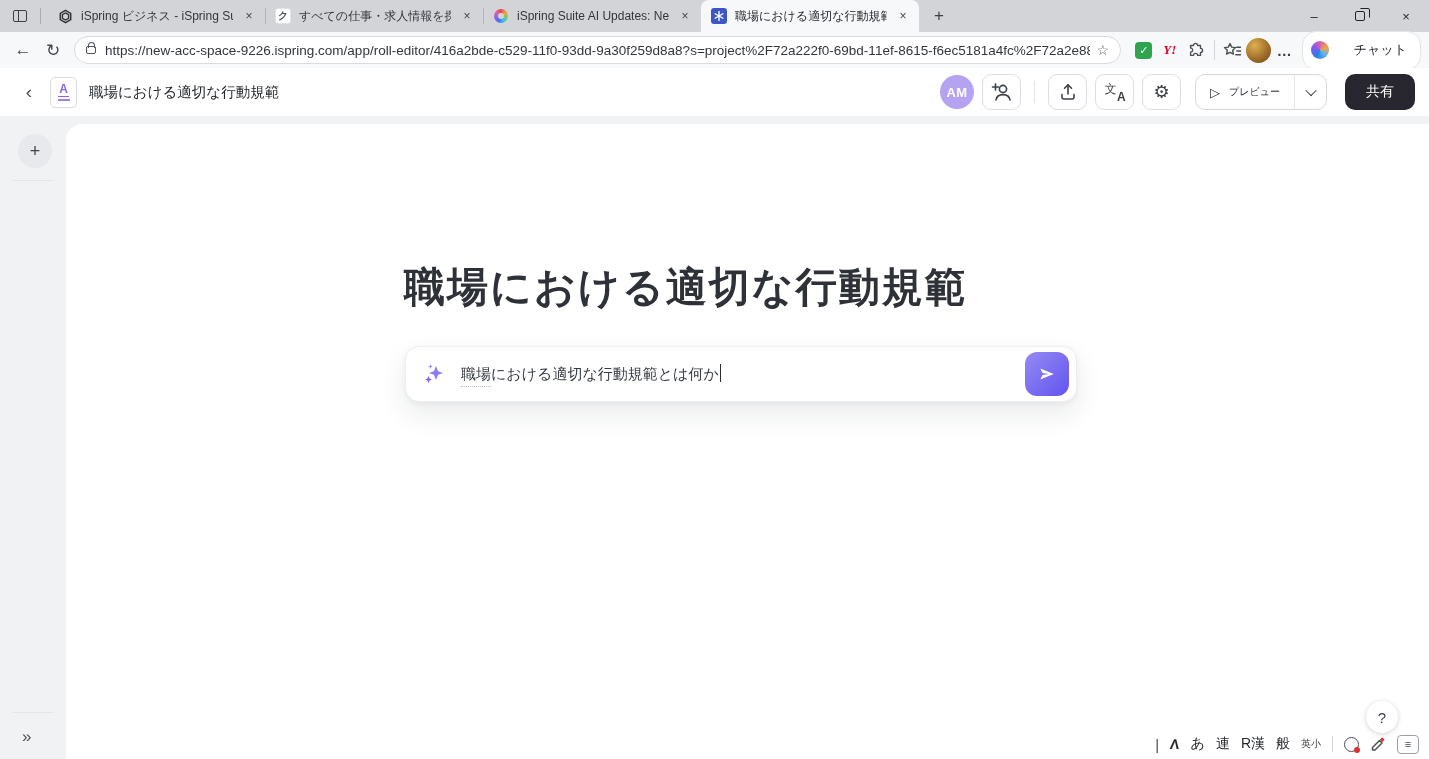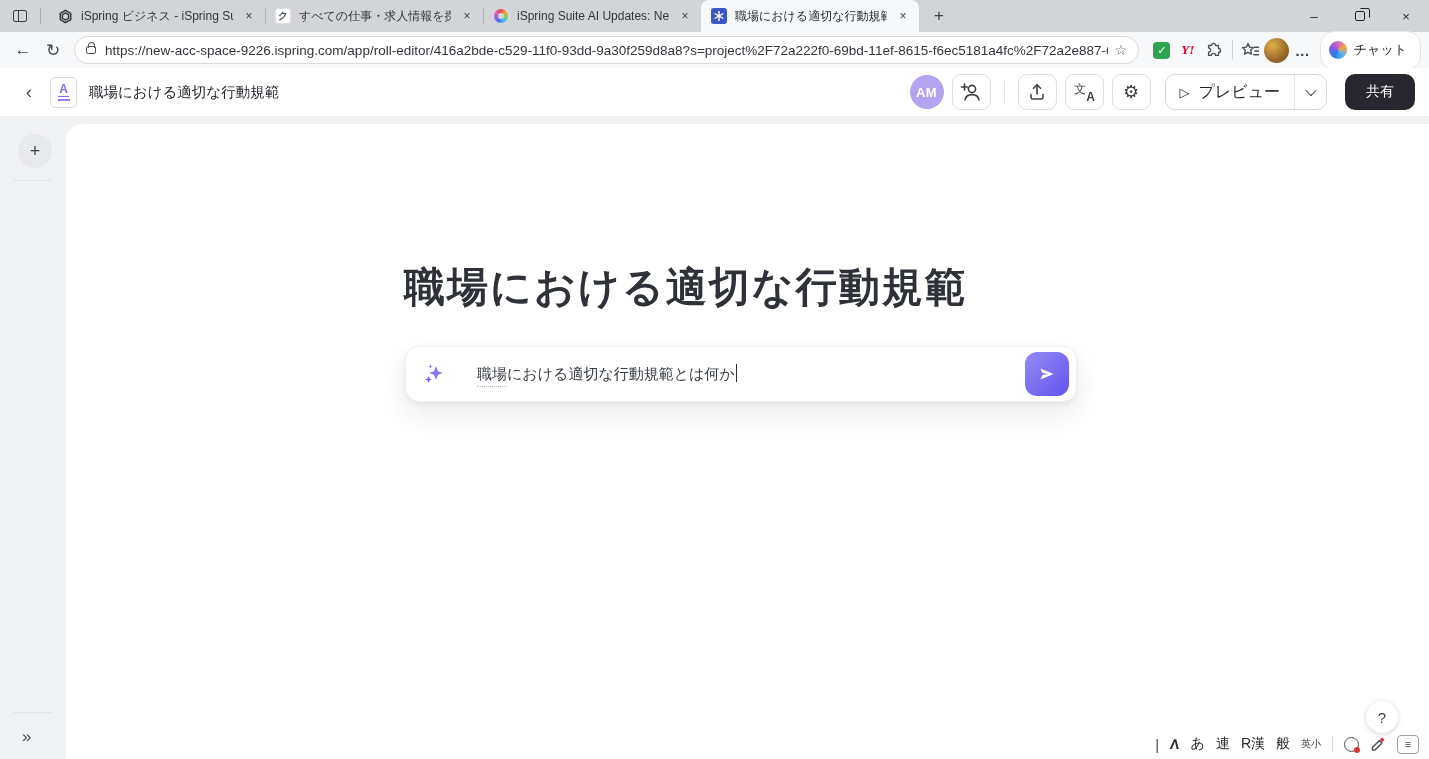--- a/index.html
+++ b/index.html
@@ -39,21 +39,21 @@
   .lock { width:10px; height:8px; border:1.4px solid #50545b; border-radius:2px; position:relative; margin-right:9px; flex:none; }
   .lock::before { content:""; position:absolute; left:1px; top:-5px; width:5px; height:5px; border:1.4px solid #50545b; border-bottom:none; border-radius:4px 4px 0 0; }
   .url-text { flex:1; font-size:13.5px; color:#33363b; white-space:nowrap; overflow:hidden; }
   .pill-star { width:26px; height:26px; display:flex; align-items:center; justify-content:center; font-size:14px; color:#55595f; flex:none; }
   .ext { width:26px; height:26px; display:flex; align-items:center; justify-content:center; flex:none; border-radius:6px; }
   .check-badge { width:17px; height:17px; background:#2ea44f; border-radius:4px; color:#fff; font-size:11px; font-weight:bold; display:flex; align-items:center; justify-content:center; }
   .yahoo { font-family:"Liberation Serif",serif; font-style:italic; font-weight:bold; font-size:13px; color:#e0002a; }
   .tb-divider { width:1px; height:20px; background:#d5d7db; margin:0 5px; flex:none; }
   .profile-avatar { width:25px; height:25px; border-radius:50%; background:radial-gradient(circle at 35% 30%, #e0b04e, #9a6a28 60%, #6e4417); }
   .ellipsis { font-size:15px; letter-spacing:1px; color:#3c4045; font-weight:bold; }
-  .copilot-pill { height:39px; border-radius:14px; background:#fff; border:1px solid #e3e5e9; display:flex; align-items:center; gap:7px; padding:0 13px 0 8px; margin-left:4px; flex:none; }
+  .copilot-pill { height:39px; border-radius:14px; background:#fff; border:1px solid #e3e5e9; display:flex; align-items:center; gap:25px; padding:0 13px 0 8px; margin-left:4px; flex:none; }
   .copilot-icon { width:18px; height:18px; border-radius:50%; background:conic-gradient(from 210deg,#2a7de1,#7a5cf0,#d05fc0,#f2a33c,#59b5f2,#2a7de1); }
   .copilot-label { font-size:13px; color:#1f2328; }
 
   
   .appheader { height:48px; background:#fff; display:flex; align-items:center; padding:0 14px 0 16px; gap:8px; flex:none; }
   .hdr-back { width:26px; height:26px; display:flex; align-items:center; justify-content:center; font-size:19px; color:#4a4e54; }
   .doc-logo { width:27px; height:31px; border:1px solid #dadce2; border-radius:5px; background:#fff; display:flex; flex-direction:column; align-items:center; justify-content:center; gap:2px; }
   .doc-logo .letter { color:#8a63e8; font-weight:bold; font-size:12px; line-height:1; border-bottom:1.4px solid #8a63e8; padding:0 1px 1px; }
   .doc-logo .line { width:12px; height:1.4px; background:#9d7cf0; }
   .hdr-title { font-size:14.5px; color:#23262b; margin-left:4px; white-space:nowrap; }
@@ -61,35 +61,35 @@
   .am-avatar { width:34px; height:34px; border-radius:50%; background:#b5a3f2; color:#fff; font-size:13px; font-weight:bold; display:flex; align-items:center; justify-content:center; letter-spacing:.5px; }
   .hdr-iconbtn { width:39px; height:36px; border:1px solid #dcdee3; border-radius:9px; background:#fff; display:flex; align-items:center; justify-content:center; color:#3c4045; }
   .hdr-divider { width:1px; height:22px; background:#e3e4e8; margin:0 5px; }
   .gear-glyph { font-size:18px; line-height:1; color:#3c4045; }
   .translate-wrap { position:relative; width:20px; height:20px; }
   .translate-wrap .t-main { position:absolute; left:0; top:-1px; font-size:12px; color:#3c4045; }
   .translate-wrap .t-sub { position:absolute; right:-1px; bottom:-2px; font-size:12px; font-weight:bold; color:#3c4045; }
   .preview-btn { height:36px; border:1px solid #d6d8dc; border-radius:10px; display:flex; align-items:stretch; margin-left:6px; background:#fff; }
   .preview-main { display:flex; align-items:center; gap:9px; padding:0 14px; }
   .play-glyph { font-size:13px; color:#26292e; }
-  .preview-label { font-size:16px; color:#1f2227; white-space:nowrap; }
+  .preview-label { font-size:10px; color:#1f2227; white-space:nowrap; }
   .preview-caret { width:32px; display:flex; align-items:center; justify-content:center; border-left:1px solid #e4e6ea; }
   .chev-down { width:8px; height:8px; border-right:1.6px solid #3c4045; border-bottom:1.6px solid #3c4045; transform:rotate(45deg) translate(-1px,-1px); }
   .share-btn { height:36px; border-radius:10px; background:#28262e; color:#fff; font-size:14px; display:flex; align-items:center; padding:0 21px; margin-left:10px; white-space:nowrap; }
 
   
   .content { flex:1; background:#f1f2f4; display:flex; position:relative; min-height:0; }
   .sidebar { width:66px; flex:none; position:relative; }
   .sb-plus { position:absolute; top:18px; left:18px; width:34px; height:34px; border-radius:50%; background:#e8e9ec; color:#3f434a; font-size:18px; display:flex; align-items:center; justify-content:center; }
   .sb-divider-top { position:absolute; top:64px; left:13px; width:40px; height:1px; background:#e4e5e8; }
   .sb-divider-bottom { position:absolute; bottom:46px; left:13px; width:40px; height:1px; background:#e4e5e8; }
   .sb-expand { position:absolute; bottom:12px; left:22px; font-size:17px; color:#4c5158; }
   .canvas { flex:1; background:#fff; border-top-left-radius:16px; margin-top:8px; position:relative; overflow:hidden; }
   .main-heading { position:absolute; left:338px; top:136px; font-size:41px; font-weight:bold; color:#2e3238; letter-spacing:2px; white-space:nowrap; }
-  .prompt-card { position:absolute; left:339px; top:222px; width:672px; height:56px; background:#fff; border:1px solid #edeef2; border-radius:14px; box-shadow:0 2px 6px rgba(25,28,35,.05), 0 12px 28px rgba(25,28,35,.09); display:flex; align-items:center; padding:0 7px 0 16px; gap:31px; }
+  .prompt-card { position:absolute; left:339px; top:222px; width:672px; height:56px; background:#fff; border:1px solid #edeef2; border-radius:14px; box-shadow:0 2px 6px rgba(25,28,35,.05), 0 12px 28px rgba(25,28,35,.09); display:flex; align-items:center; padding:0 7px 0 16px; gap:15px; }
   .sparkles { width:24px; height:24px; flex:none; }
   .prompt-text { font-size:15px; color:#363b42; white-space:nowrap; display:flex; align-items:baseline; }
   .ime-underline { border-bottom:1.5px dotted #b9bcc2; padding-bottom:2px; }
   .caret-bar { display:inline-block; width:1.3px; height:18px; background:#2b2e33; margin-left:1px; transform:translateY(3px); }
   .card-spacer { flex:1; }
   .send-btn { width:44px; height:44px; border-radius:12px; background:linear-gradient(135deg,#958af4,#6254ee); display:flex; align-items:center; justify-content:center; flex:none; }
   .help-btn { position:absolute; right:31px; bottom:26px; width:32px; height:32px; border-radius:50%; background:#fff; box-shadow:0 1px 5px rgba(0,0,0,.18); display:flex; align-items:center; justify-content:center; font-size:15px; color:#3e434a; }
 
   
   .ime-bar { position:absolute; right:10px; bottom:3px; height:24px; display:flex; align-items:center; gap:11px; color:#26292e; font-size:14px; }

